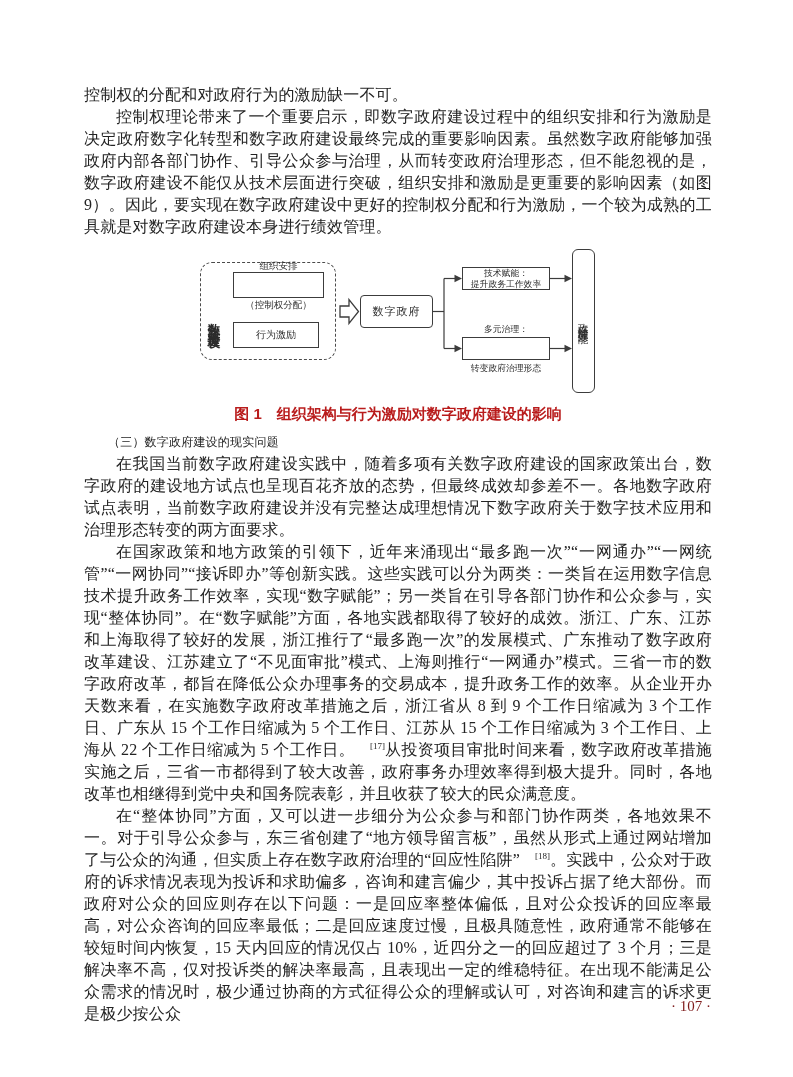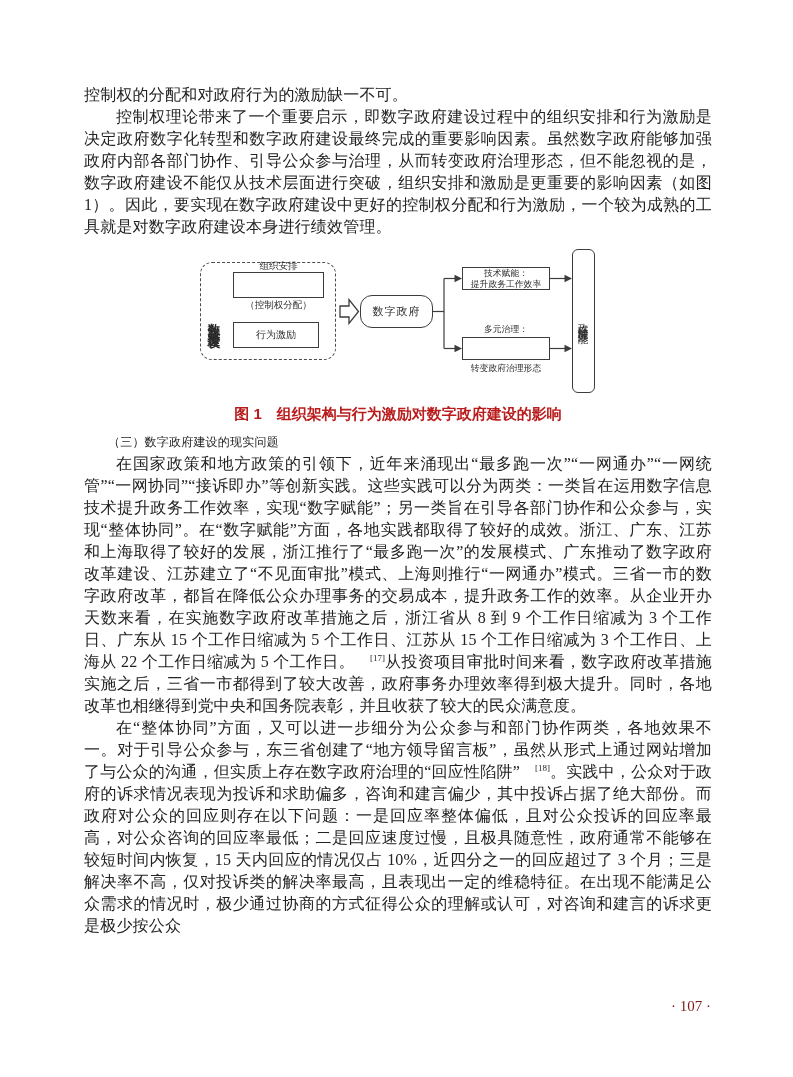--- a/index.html
+++ b/index.html
@@ -32,21 +32,21 @@
     position:absolute; box-sizing:border-box; left:0; top:15px; width:136px; height:98px;
     border:1.4px dashed #4a4a4a; border-radius:12px; background:transparent;
   }
   .v-text { writing-mode:vertical-rl; text-orientation:upright; }
   .group-label {
     position:absolute; left:5px; top:50%; transform:translateY(-50%);
     font-size:12.5px; letter-spacing:2.5px; font-weight:bold; color:#2b2b2b;
   }
   .org-box { left:33px; top:25px; width:91px; height:26px; font-size:9.5px; line-height:11px;gap:28px; }
   .incentive-box { left:33px; top:75px; width:86px; height:26px; font-size:10px; }
-  .center-box { left:160px; top:48px; width:73px; height:33px; border-radius:12px; font-size:11px; letter-spacing:1px; }
+  .center-box { left:160px; top:48px; width:73px; height:33px; border-radius:4px; font-size:11px; letter-spacing:1px; }
   .top-box { left:262px; top:20px; width:88px; height:23px; font-size:8.8px; line-height:10.5px; }
   .bottom-box { left:262px; top:90px; width:88px; height:23px; font-size:8.8px; line-height:10.5px;gap:28px; }
   .tall-box { left:372px; top:2px; width:23px; height:144px; border-radius:6px; }
   .tall-box .v-text { font-size:10.5px; letter-spacing:2px; }
 
   figcaption {
     text-align:center; font-family:"Liberation Sans","DejaVu Sans",sans-serif;
     font-weight:bold; font-size:15px; color:#b91c1c; margin:10px 0 7px 0;
   }
   .page-number {
@@ -55,21 +55,21 @@
   }
 </style>
 </head>
 <body>
 
 <div class="page">
   <div class="text-block">
 
     <p class="body-para no-indent">控制权的分配和对政府行为的激励缺一不可。</p>
 
-    <p class="body-para">控制权理论带来了一个重要启示，即数字政府建设过程中的组织安排和行为激励是决定政府数字化转型和数字政府建设最终完成的重要影响因素。虽然数字政府能够加强政府内部各部门协作、引导公众参与治理，从而转变政府治理形态，但不能忽视的是，数字政府建设不能仅从技术层面进行突破，组织安排和激励是更重要的影响因素（如图 1）。因此，要实现在数字政府建设中更好的控制权分配和行为激励，一个较为成熟的工具就是对数字政府建设本身进行绩效管理。</p>
+    <p class="body-para">控制权理论带来了一个重要启示，即数字政府建设过程中的组织安排和行为激励是决定政府数字化转型和数字政府建设最终完成的重要影响因素。虽然数字政府能够加强政府内部各部门协作、引导公众参与治理，从而转变政府治理形态，但不能忽视的是，数字政府建设不能仅从技术层面进行突破，组织安排和激励是更重要的影响因素（如图 9）。因此，要实现在数字政府建设中更好的控制权分配和行为激励，一个较为成熟的工具就是对数字政府建设本身进行绩效管理。</p>
 
     <figure>
       <div class="diagram">
 
         <svg width="400" height="148" viewBox="0 0 400 148">
           <g stroke="#3c3c3c" stroke-width="1.2" fill="none">
 
             <line x1="233" y1="64.5" x2="244" y2="64.5"></line>
             <line x1="244" y1="31.5" x2="244" y2="101.5"></line>
             <line x1="244" y1="31.5" x2="256" y2="31.5"></line>
@@ -114,20 +114,21 @@
         <div class="dgbox tall-box">
           <span class="v-text">政府治理效能</span>
         </div>
 
       </div>
       <figcaption>图 1　组织架构与行为激励对数字政府建设的影响</figcaption>
     </figure>
 
     <p class="section-heading">（三）数字政府建设的现实问题</p>
 
+    <p class="body-para">在我国当前数字政府建设实践中，随着多项有关数字政府建设的国家政策出台，数字政府的建设地方试点也呈现百花齐放的态势，但最终成效却参差不一。各地数字政府试点表明，当前数字政府建设并没有完整达成理想情况下数字政府关于数字技术应用和治理形态转变的两方面要求。</p>
 
     <p class="body-para">
       <span>在国家政策和地方政策的引领下，近年来涌现出“最多跑一次”“一网通办”“一网统管”“一网协同”“接诉即办”等创新实践。这些实践可以分为两类：一类旨在运用数字信息技术提升政务工作效率，实现“数字赋能”；另一类旨在引导各部门协作和公众参与，实现“整体协同”。在“数字赋能”方面，各地实践都取得了较好的成效。浙江、广东、江苏和上海取得了较好的发展，浙江推行了“最多跑一次”的发展模式、广东推动了数字政府改革建设、江苏建立了“不见面审批”模式、上海则推行“一网通办”模式。三省一市的数字政府改革，都旨在降低公众办理事务的交易成本，提升政务工作的效率。从企业开办天数来看，在实施数字政府改革措施之后，浙江省从 8 到 9 个工作日缩减为 3 个工作日、广东从 15 个工作日缩减为 5 个工作日、江苏从 15 个工作日缩减为 3 个工作日、上海从 22 个工作日缩减为 5 个工作日。</span><sup class="ref">[17]</sup><span>从投资项目审批时间来看，数字政府改革措施实施之后，三省一市都得到了较大改善，政府事务办理效率得到极大提升。同时，各地改革也相继得到党中央和国务院表彰，并且收获了较大的民众满意度。</span>
     </p>
 
     <p class="body-para">
       <span>在“整体协同”方面，又可以进一步细分为公众参与和部门协作两类，各地效果不一。对于引导公众参与，东三省创建了“地方领导留言板”，虽然从形式上通过网站增加了与公众的沟通，但实质上存在数字政府治理的“回应性陷阱”</span><sup class="ref">[18]</sup><span>。实践中，公众对于政府的诉求情况表现为投诉和求助偏多，咨询和建言偏少，其中投诉占据了绝大部份。而政府对公众的回应则存在以下问题：一是回应率整体偏低，且对公众投诉的回应率最高，对公众咨询的回应率最低；二是回应速度过慢，且极具随意性，政府通常不能够在较短时间内恢复，15 天内回应的情况仅占 10%，近四分之一的回应超过了 3 个月；三是解决率不高，仅对投诉类的解决率最高，且表现出一定的维稳特征。在出现不能满足公众需求的情况时，极少通过协商的方式征得公众的理解或认可，对咨询和建言的诉求更是极少按公众</span>
     </p>
 
   </div>

